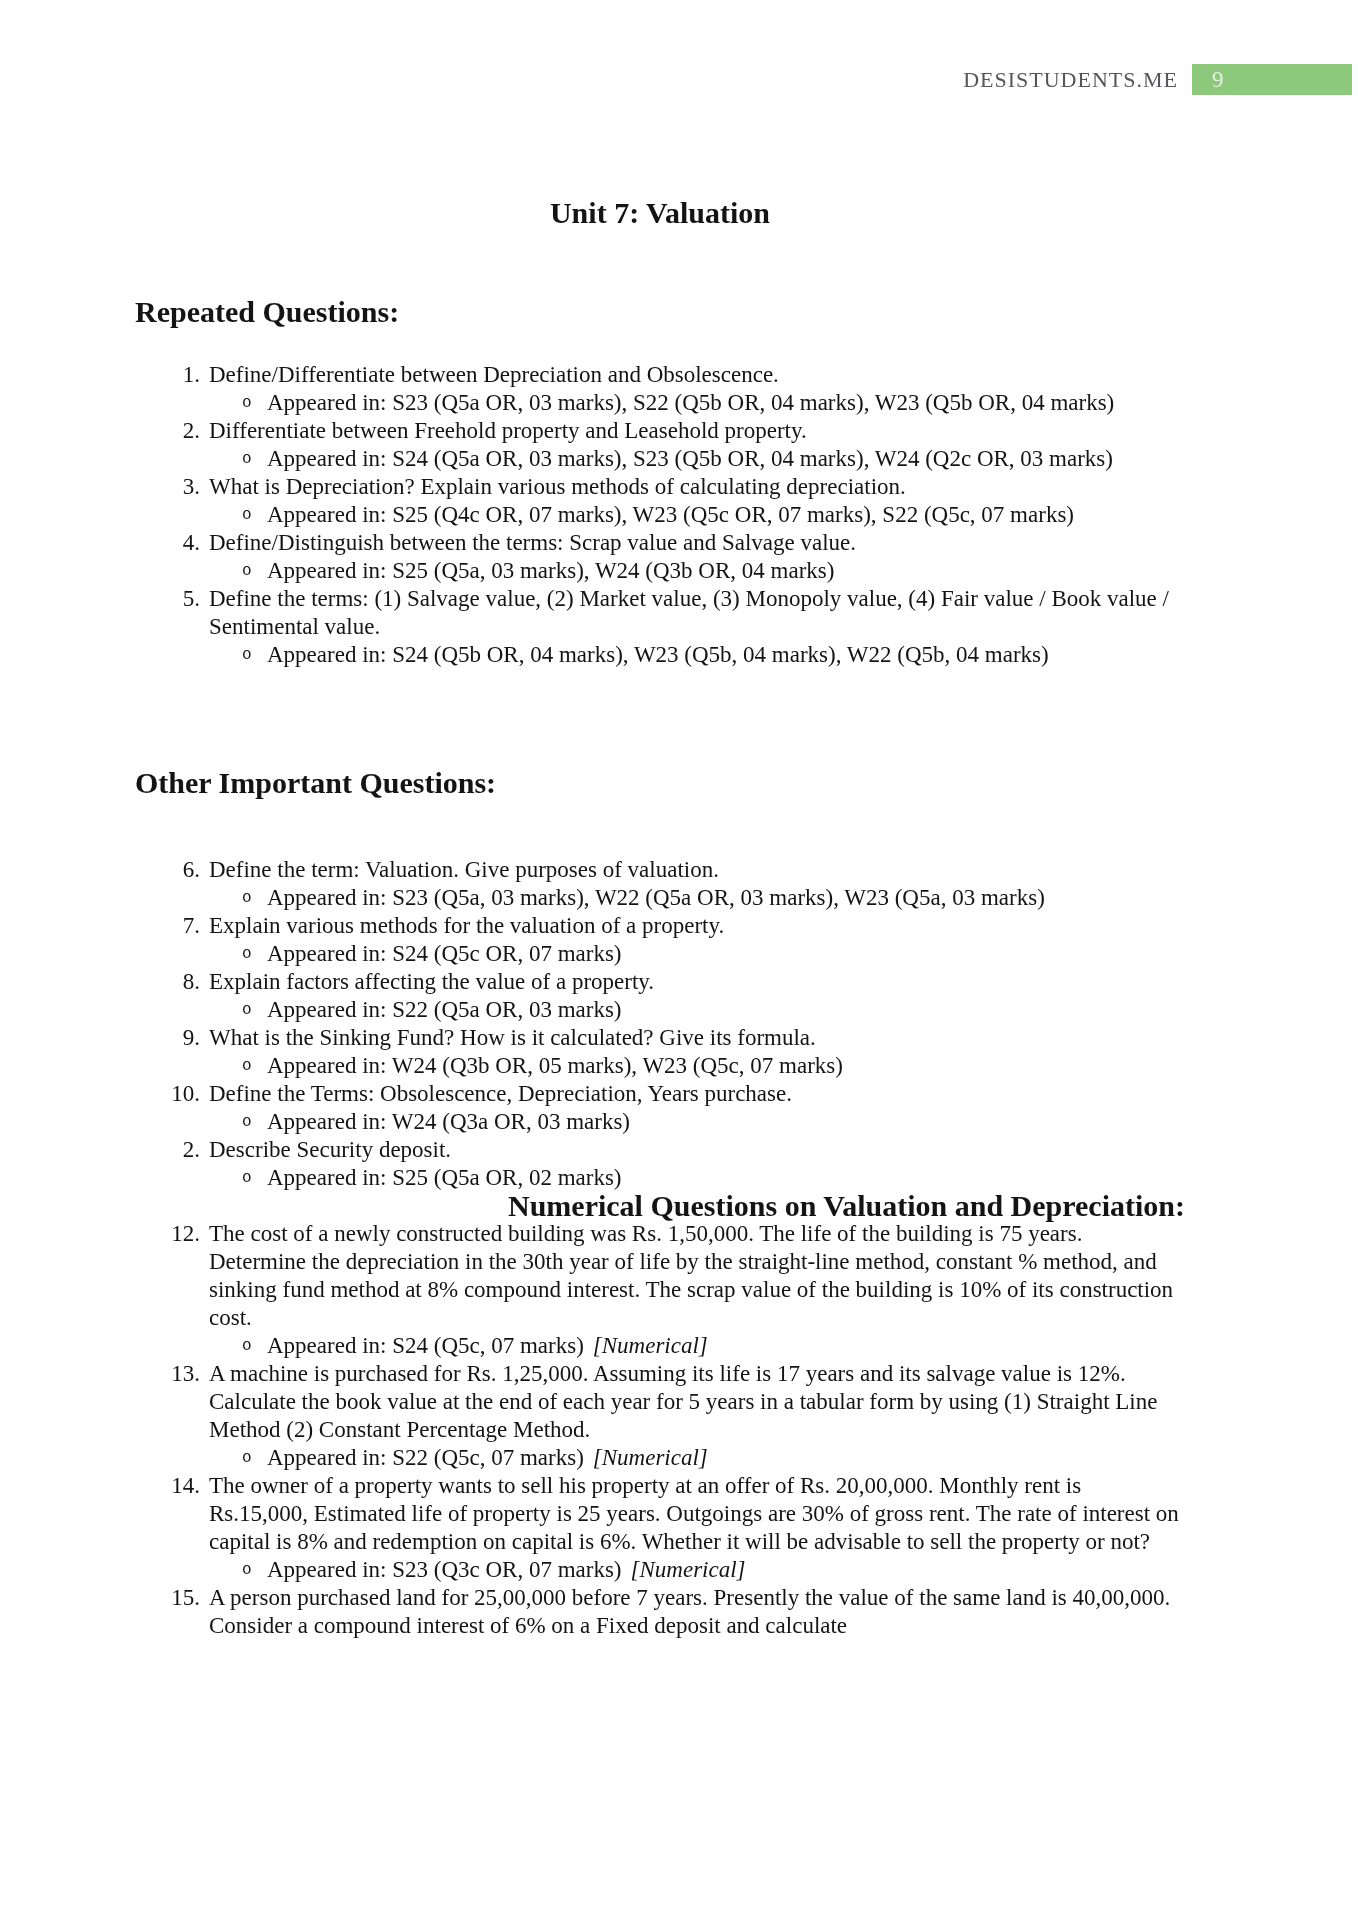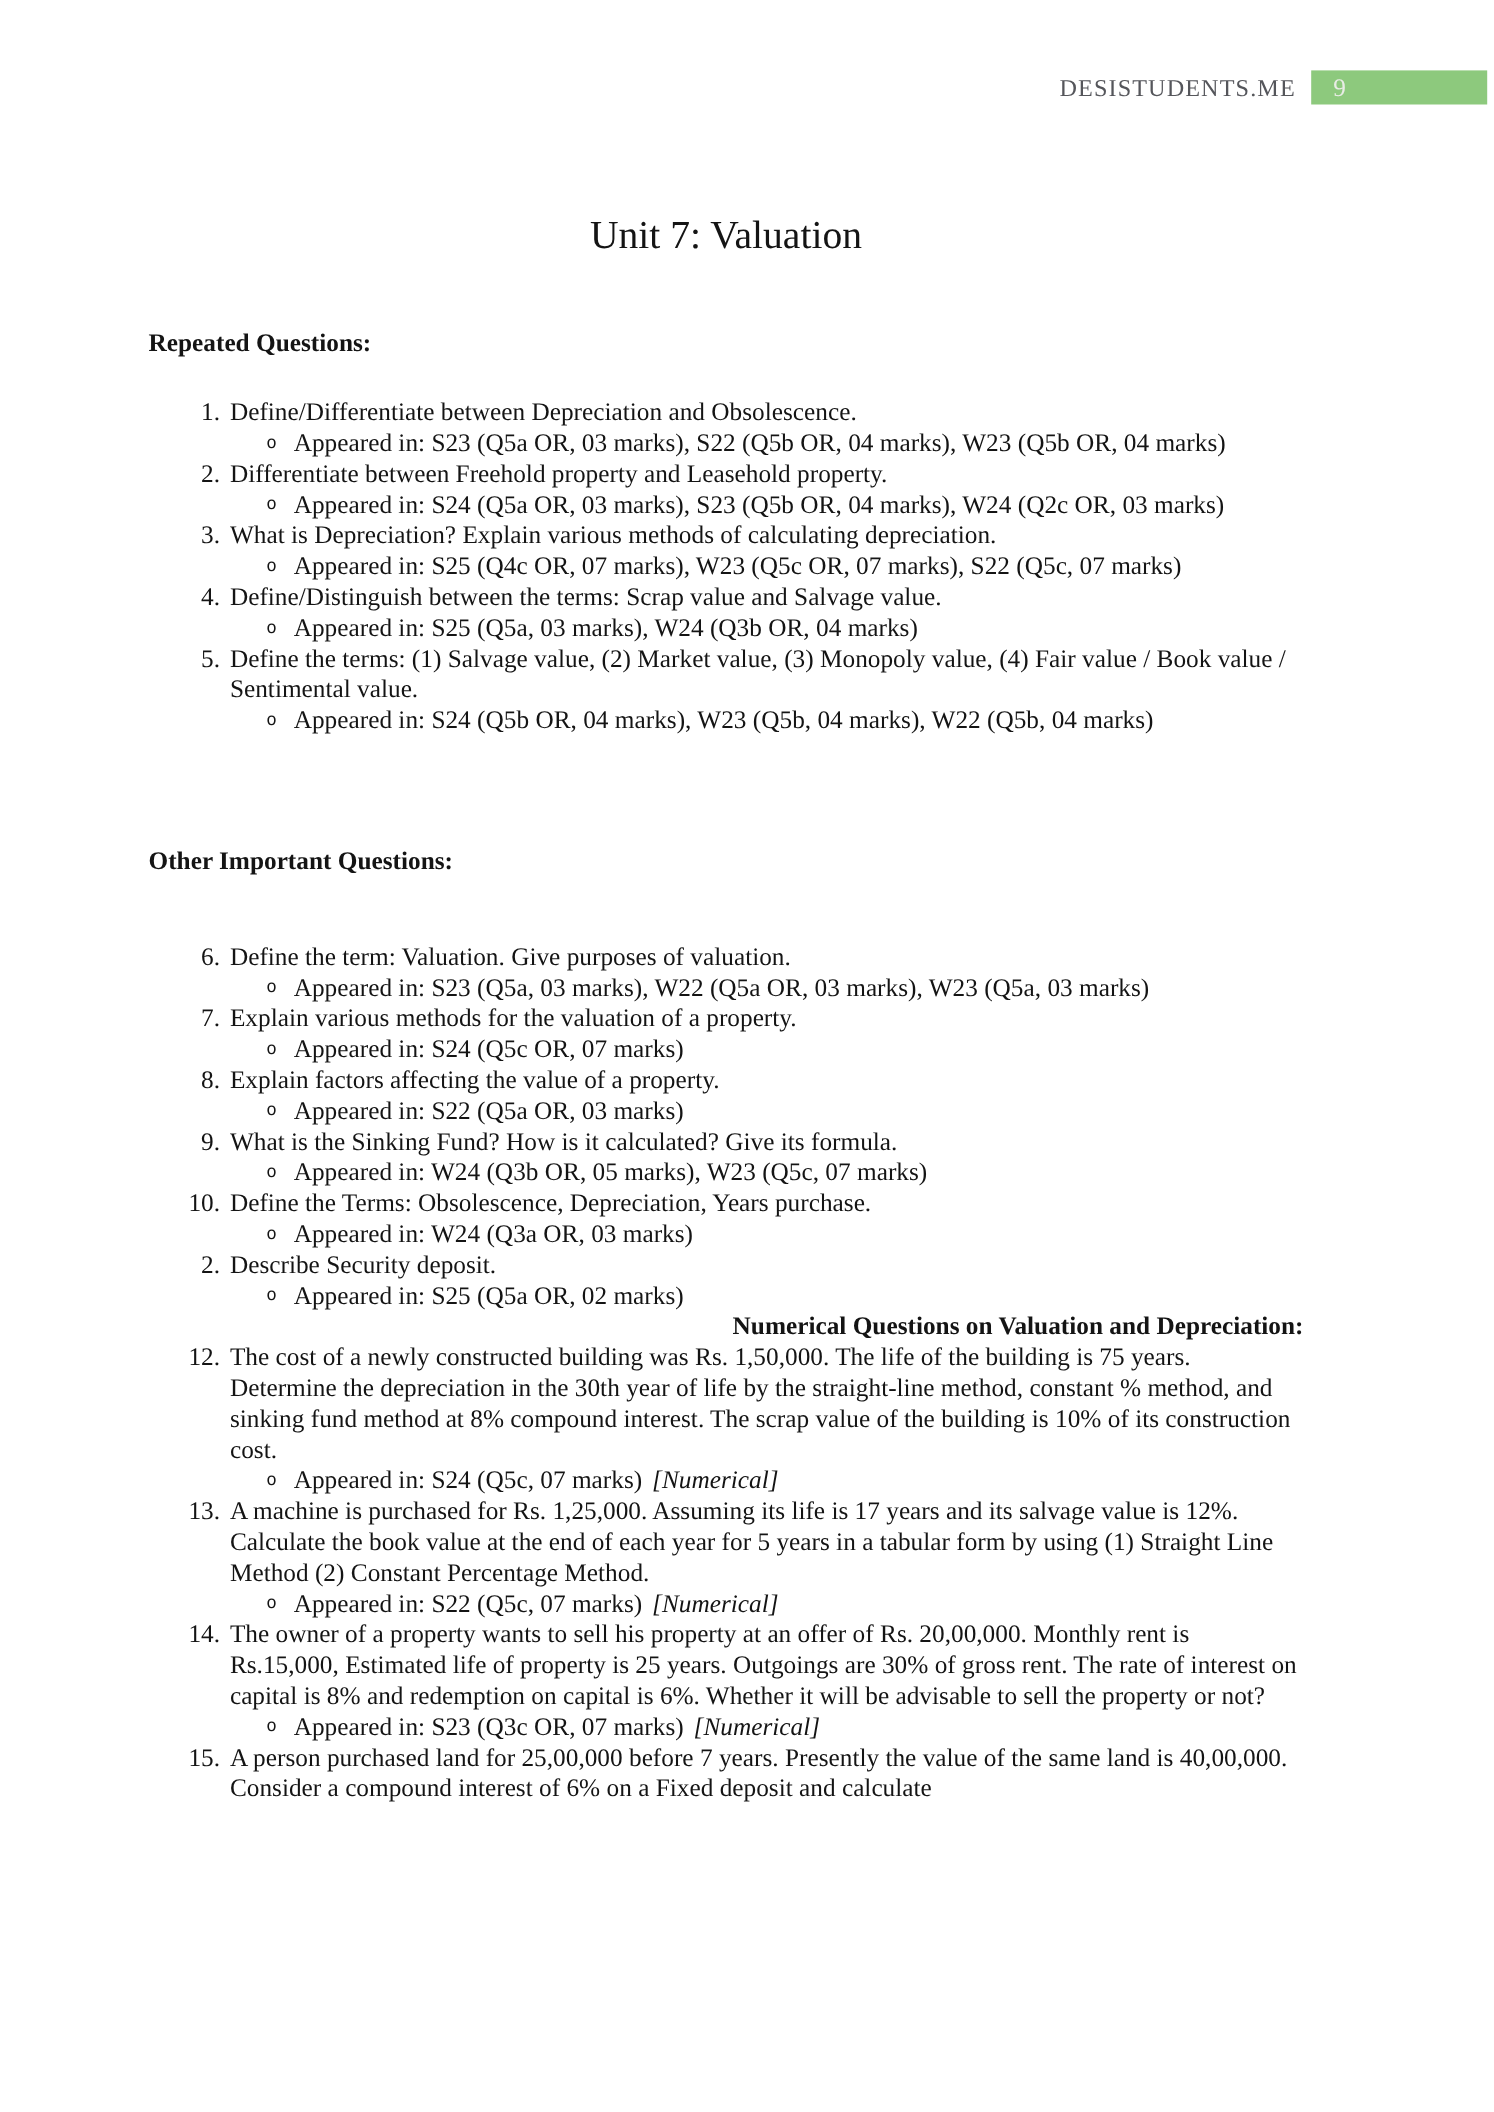--- a/index.html
+++ b/index.html
@@ -36,26 +36,26 @@
     box-sizing: border-box;
     padding-left: 20px;
   }
   .page-badge span {
     color: #e9ece6;
     font-size: 23px;
   }
   .doc-title {
     margin: 0;
     text-align: center;
-    font-size: 36px;
+    font-size: 30px;
     line-height: 36px;
-    font-weight: normal;
+    font-weight: bold;
   }
   .section-heading {
-    font-size: 23px;
+    font-size: 30px;
     line-height: 28px;
     font-weight: bold;
   }
   .s1 .section-heading { margin-top: 67px; margin-bottom: 35px; }
   .s2 .section-heading { margin-top: 100px; margin-bottom: 59px; }
   .s3 .section-heading { margin-top: 0; margin-bottom: 0; text-align: right; }
   .q-item { font-size: 23px; line-height: 28px; }
   .q-line { display: flex; margin-left: 33px; }
   .q-num {
     flex: none;

